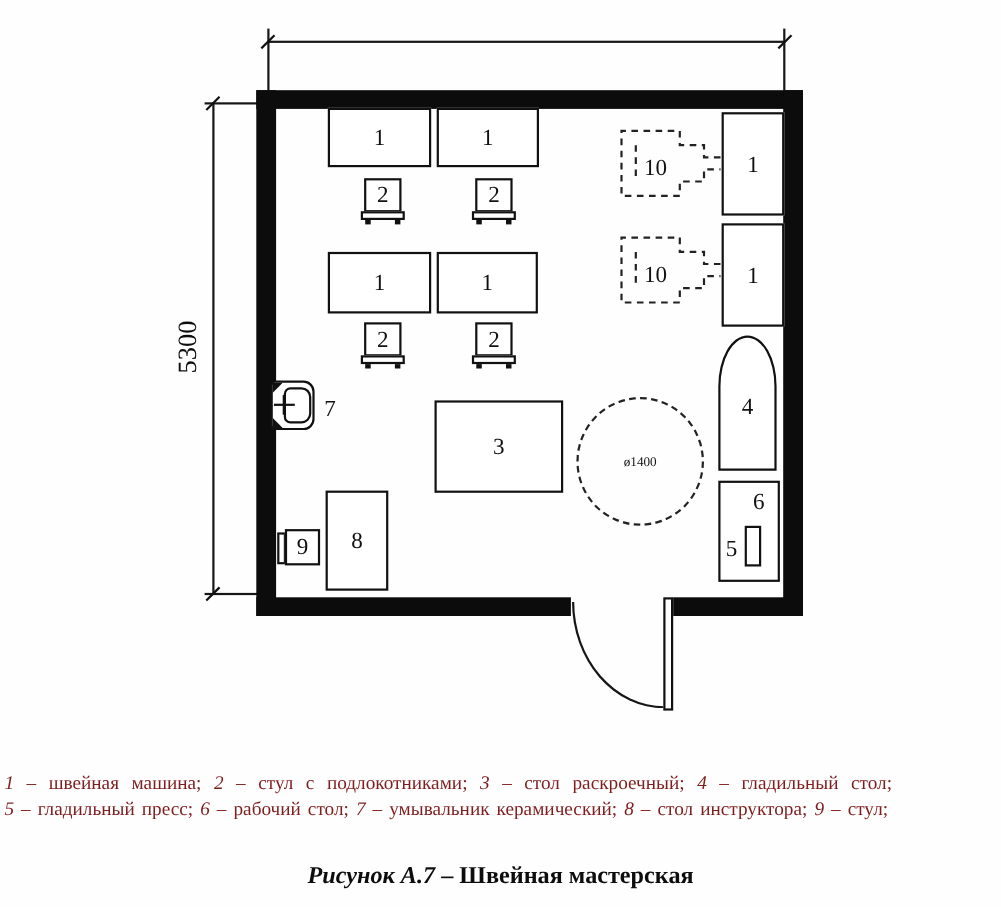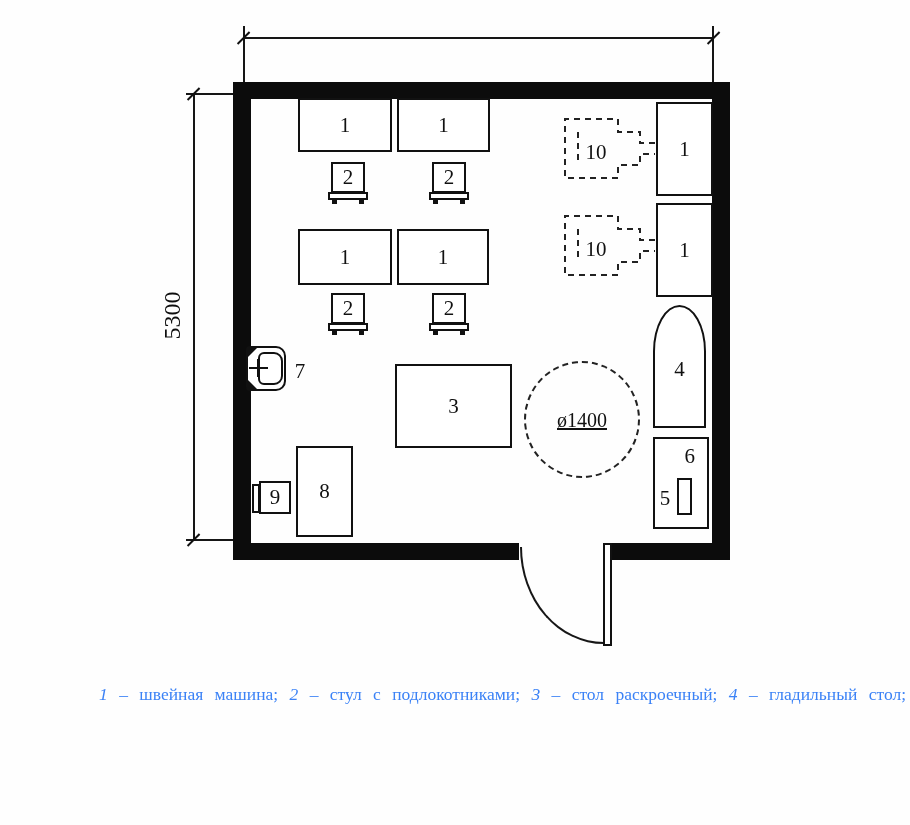--- a/index.html
+++ b/index.html
@@ -38,22 +38,22 @@
   .sink .outer{position:absolute;left:0;top:0;width:40px;height:45px;border:2px solid #111;border-radius:4px 10px 10px 4px;box-sizing:border-box;background:#fff;}
   .sink .bowl{position:absolute;left:12px;top:6px;width:25px;height:33px;border:2px solid #111;border-radius:6px 9px 9px 6px;box-sizing:border-box;background:#fff;}
   .sink .crossh{position:absolute;left:3px;top:21px;width:19px;height:2px;background:#111;}
   .sink .crossv{position:absolute;left:11px;top:13px;width:2px;height:18px;background:#111;}
   .sink .tri-tl{position:absolute;left:2px;top:2px;width:0;height:0;border-top:9px solid #111;border-right:9px solid transparent;}
   .sink .tri-bl{position:absolute;left:2px;bottom:3px;width:0;height:0;border-bottom:9px solid #111;border-right:9px solid transparent;}
   .chair9{position:absolute;width:40px;height:34px;}
   .chair9 .back{position:absolute;left:0;top:3px;width:8px;height:29px;border:2px solid #111;box-sizing:border-box;background:#fff;}
   .chair9 .seat{position:absolute;left:7px;top:0;width:32px;height:33px;border:2px solid #111;box-sizing:border-box;background:#fff;display:flex;align-items:center;justify-content:center;}
   .legend{
-    position:absolute;left:4px;top:683px;width:902px;text-align:right;
-    font-size:17.5px;line-height:23.5px;color:#3b82f6;
+    position:absolute;left:4px;top:700px;width:902px;text-align:left;
+    font-size:17.5px;line-height:23.5px;color:#7f1d1d;
   }
   .legend .lnum{font-style:italic;}
   .legend-line1{word-spacing:7px;}
   .legend-line2{word-spacing:2px;}
   .caption{
     position:absolute;left:0;top:783px;width:910px;text-align:center;
     font-size:22px;font-weight:bold;color:#0d0d0d;
   }
   .caption .cap-prefix{font-style:italic;}
   .rot90{transform:rotate(-90deg);transform-origin:center;}
@@ -148,21 +148,21 @@
     <path d="M99,27 H84 V16 H62 V3 H9 V62 H62 V49 H84 V38 H99" fill="none" stroke="#222" stroke-width="2" stroke-dasharray="6 5"></path>
     <path d="M22,16 V49" fill="none" stroke="#222" stroke-width="2" stroke-dasharray="6 5"></path>
   </svg>
   <div class="lbl" style="left:580px;top:238px;width:32px;height:22px;">10</div>
 
   <div class="furn" style="left:395px;top:364px;width:117px;height:84px;">
     <span class="flabel">3</span>
   </div>
 
   <div class="circle" style="left:524px;top:361px;width:116px;height:117px;">
-    <span class="flabel" style="font-size:20px;text-decoration:underline;">ø1400</span>
+    <span class="flabel" style="font-size:12px;">ø1400</span>
   </div>
 
   <div class="furn arch" style="left:653px;top:305px;width:53px;height:123px;align-items:flex-start;">
     <span class="flabel" style="margin-top:52px;">4</span>
   </div>
 
   <div class="furn" style="left:653px;top:437px;width:56px;height:92px;align-items:flex-start;justify-content:flex-end;">
     <span class="flabel" style="margin:7px 12px 0 0;">6</span>
   </div>
   <div class="furn" style="left:677px;top:478px;width:15px;height:37px;"></div>
@@ -183,16 +183,20 @@
   </div>
   <div class="chair9" style="left:252px;top:481px;">
     <div class="back"></div>
     <div class="seat">
       <span class="flabel">9</span>
     </div>
   </div>
 
   <div class="legend">
     <div class="legend-line1"><span class="lnum">1</span><span> – швейная машина; </span><span class="lnum">2</span><span> – стул с подлокотниками; </span><span class="lnum">3</span><span> – стол раскроечный; </span><span class="lnum">4</span><span> – гладильный стол;</span></div>
-  </div>
-
+    <div class="legend-line2"><span class="lnum">5</span><span> – гладильный пресс; </span><span class="lnum">6</span><span> – рабочий стол; </span><span class="lnum">7</span><span> – умывальник керамический; </span><span class="lnum">8</span><span> – стол инструктора; </span><span class="lnum">9</span><span> – стул;</span></div>
+  </div>
+
+  <div class="caption">
+    <span class="cap-prefix">Рисунок А.7</span><span> – </span><span>Швейная мастерская</span>
+  </div>
 
 </div>
 
 </body></html>

